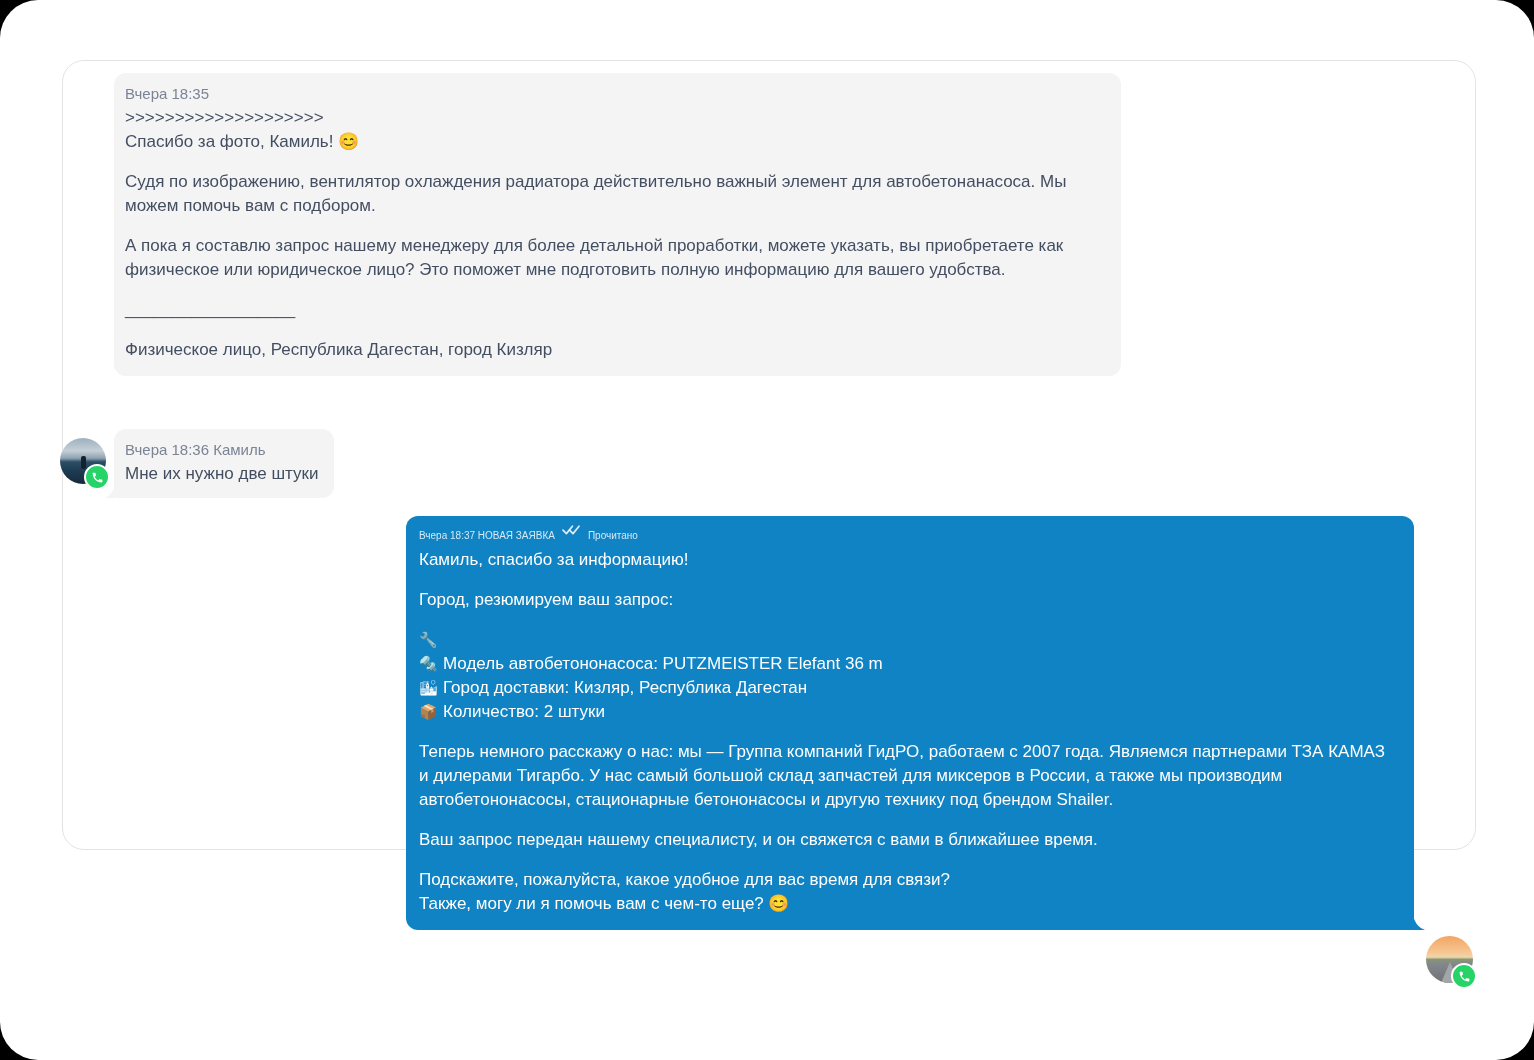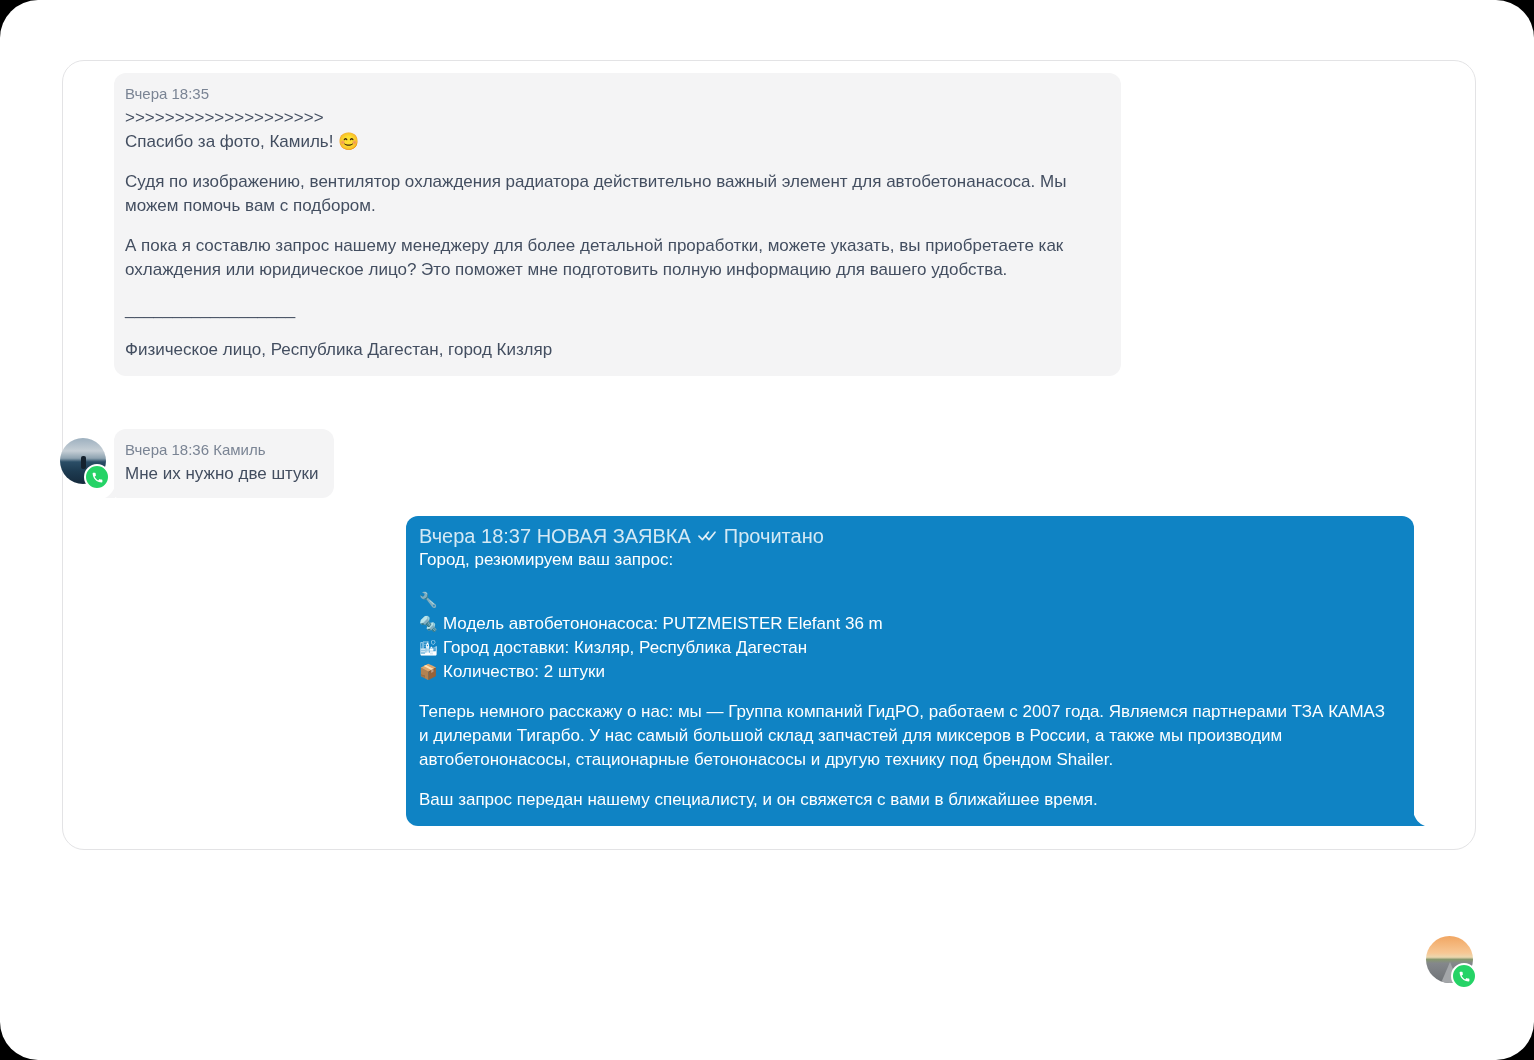--- a/index.html
+++ b/index.html
@@ -56,22 +56,22 @@
 
   .msg3 {
     left:343px; top:455px;
     width:1008px;
     background:#0f83c4;
     color:#ffffff;
     border-radius:12px 12px 0 12px;
     padding:8px 20px 14px 13px;
   }
   .blue-header {
-    display:flex; align-items:center; gap:7px;
-    font-size:20px; line-height:24px;
+    display:flex; align-items:flex-start; gap:7px;
+    font-size:10px; line-height:24px;
     color:rgba(255,255,255,0.82);
   }
   .read-icon svg { display:block; }
   .msg3 .tail-right { position:absolute; right:-11px; bottom:0; }
 
   .avatar {
     position:absolute;
     border-radius:50%;
   }
   .avatar-img {
@@ -127,21 +127,21 @@
 <body>
 
 <div class="screen">
   <div class="chat-panel">
 
     <div class="msg bubble-gray msg1">
       <div class="msg-header">Вчера 18:35</div>
       <div class="para">&gt;&gt;&gt;&gt;&gt;&gt;&gt;&gt;&gt;&gt;&gt;&gt;&gt;&gt;&gt;&gt;&gt;&gt;&gt;&gt;
 Спасибо за фото, Камиль! 😊</div>
       <div class="para">Судя по изображению, вентилятор охлаждения радиатора действительно важный элемент для автобетонанасоса. Мы можем помочь вам с подбором.</div>
-      <div class="para">А пока я составлю запрос нашему менеджеру для более детальной проработки, можете указать, вы приобретаете как охлаждения или юридическое лицо? Это поможет мне подготовить полную информацию для вашего удобства.</div>
+      <div class="para">А пока я составлю запрос нашему менеджеру для более детальной проработки, можете указать, вы приобретаете как физическое или юридическое лицо? Это поможет мне подготовить полную информацию для вашего удобства.</div>
       <div class="para">__________________</div>
       <div class="para">Физическое лицо, Республика Дагестан, город Кизляр</div>
     </div>
 
     <div class="avatar avatar-kamil">
       <div class="avatar-img">
         <div class="figure"></div>
       </div>
       <div class="wa-badge">
         <svg width="13" height="13" viewBox="0 0 24 24">
@@ -164,40 +164,43 @@
       <div class="blue-header">
         <span>Вчера 18:37 НОВАЯ ЗАЯВКА</span>
         <span class="read-icon">
           <svg width="19" height="12" viewBox="0 0 19 12">
             <path d="M1 6.2 L4.4 9.6 L10.4 2.2" fill="none" stroke="rgba(255,255,255,0.85)" stroke-width="1.7" stroke-linecap="round" stroke-linejoin="round"></path>
             <path d="M7.6 6.2 L11 9.6 L17 2.2" fill="none" stroke="rgba(255,255,255,0.85)" stroke-width="1.7" stroke-linecap="round" stroke-linejoin="round"></path>
           </svg>
         </span>
         <span>Прочитано</span>
       </div>
+      <div class="para">Камиль, спасибо за информацию!</div>
       <div class="para">Город, резюмируем ваш запрос:</div>
       <div class="req-list">
         <div class="req-item">
           <span class="req-emoji">🔧</span>
         </div>
         <div class="req-item">
           <span class="req-emoji">🔩</span>
           <span>Модель автобетононасоса: PUTZMEISTER Elefant 36 m</span>
         </div>
         <div class="req-item">
           <span class="req-emoji">🏙</span>
           <span>Город доставки: Кизляр, Республика Дагестан</span>
         </div>
         <div class="req-item">
           <span class="req-emoji">📦</span>
           <span>Количество: 2 штуки</span>
         </div>
       </div>
       <div class="para">Теперь немного расскажу о нас: мы — Группа компаний ГидРО, работаем с 2007 года. Являемся партнерами ТЗА КАМАЗ и дилерами Тигарбо. У нас самый большой склад запчастей для миксеров в России, а также мы производим автобетононасосы, стационарные бетононасосы и другую технику под брендом Shailer.</div>
       <div class="para">Ваш запрос передан нашему специалисту, и он свяжется с вами в ближайшее время.</div>
+      <div class="para">Подскажите, пожалуйста, какое удобное для вас время для связи?
+Также, могу ли я помочь вам с чем-то еще? 😊</div>
     </div>
 
     <div class="avatar avatar-agent">
       <div class="avatar-img">
         <div class="road"></div>
       </div>
       <div class="wa-badge">
         <svg width="13" height="13" viewBox="0 0 24 24">
           <path fill="#ffffff" d="M6.6 10.8c1.4 2.8 3.8 5.1 6.6 6.6l2.2-2.2c.3-.3.7-.4 1-.2 1.1.4 2.3.6 3.6.6.6 0 1 .4 1 1V20c0 .6-.4 1-1 1C10.6 21 3 13.4 3 4c0-.6.4-1 1-1h3.5c.6 0 1 .4 1 1 0 1.2.2 2.4.6 3.6.1.3 0 .7-.2 1l-2.3 2.2z"></path>
         </svg>

